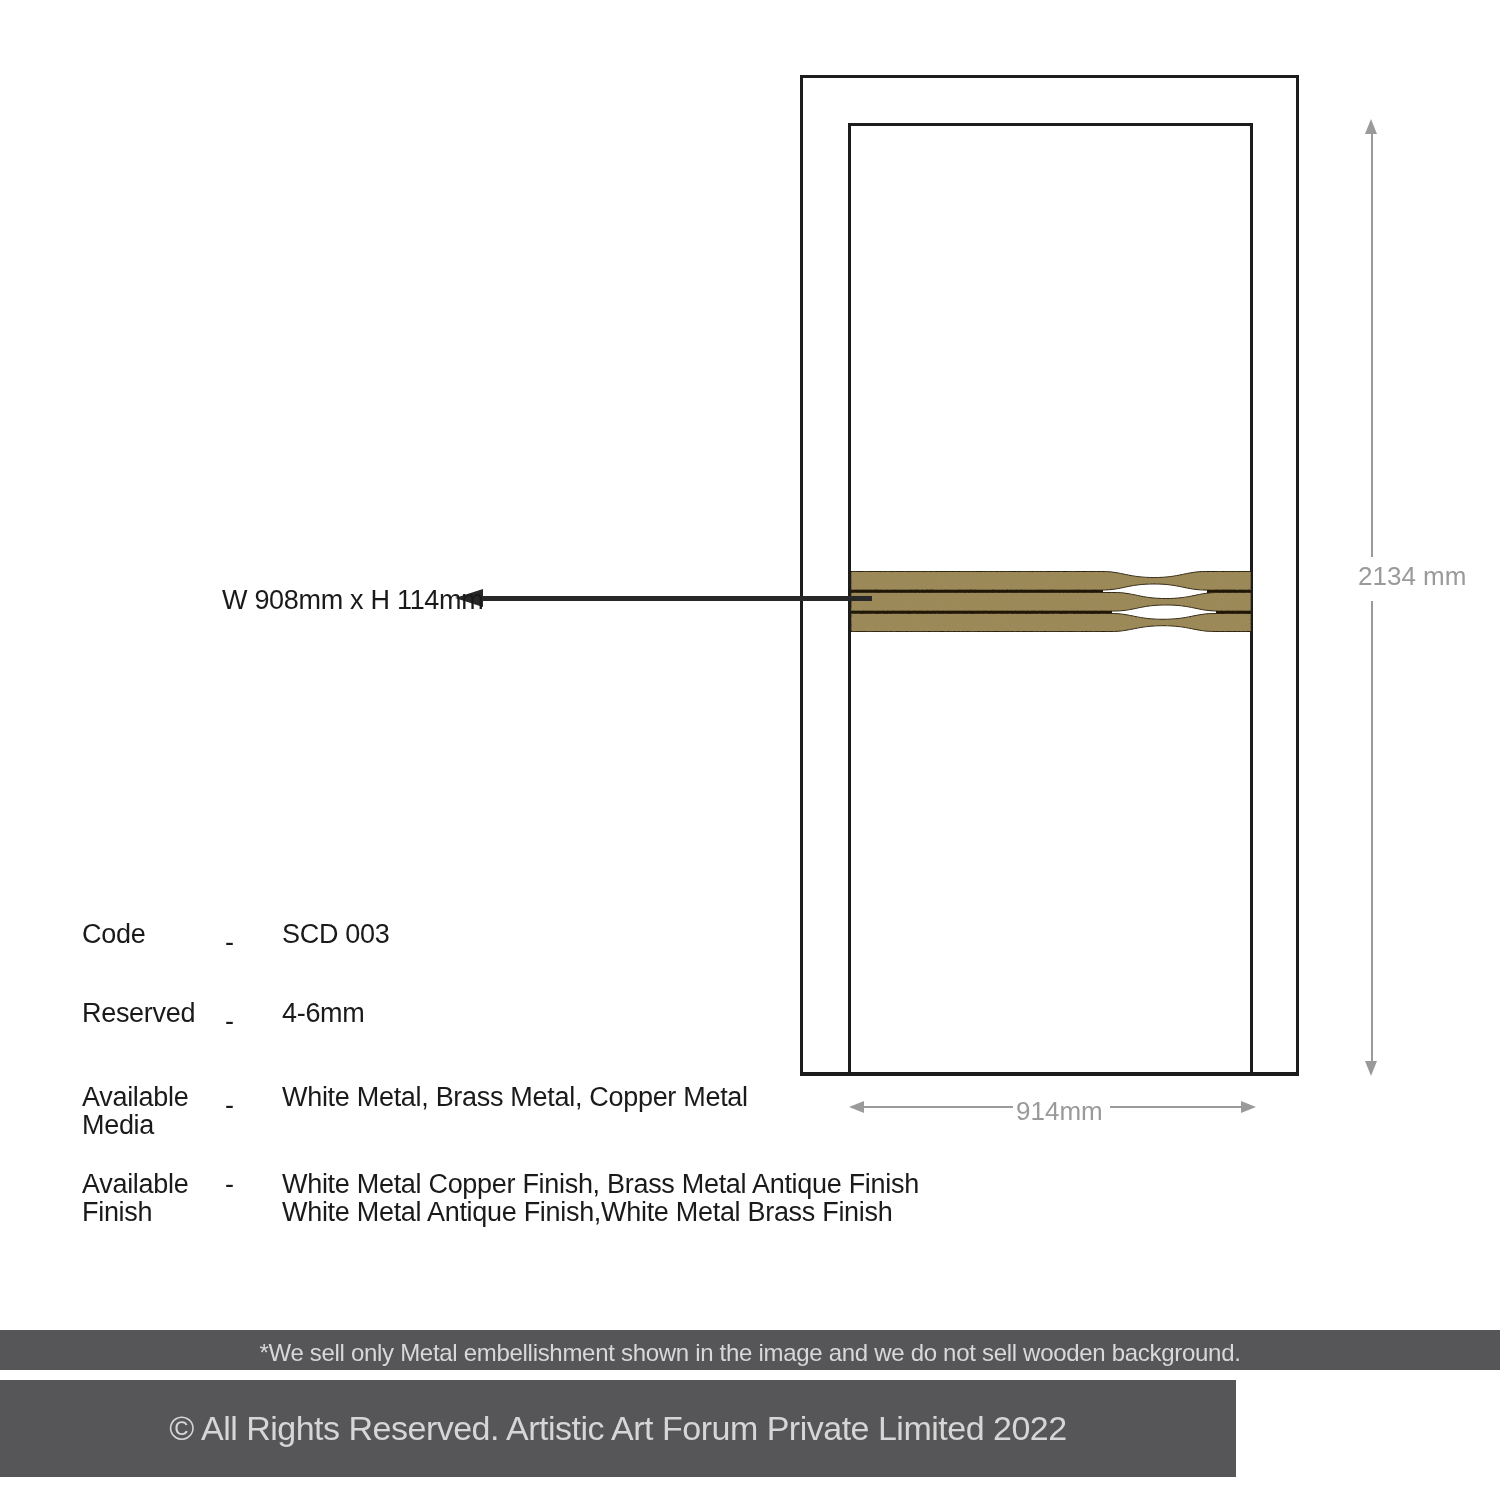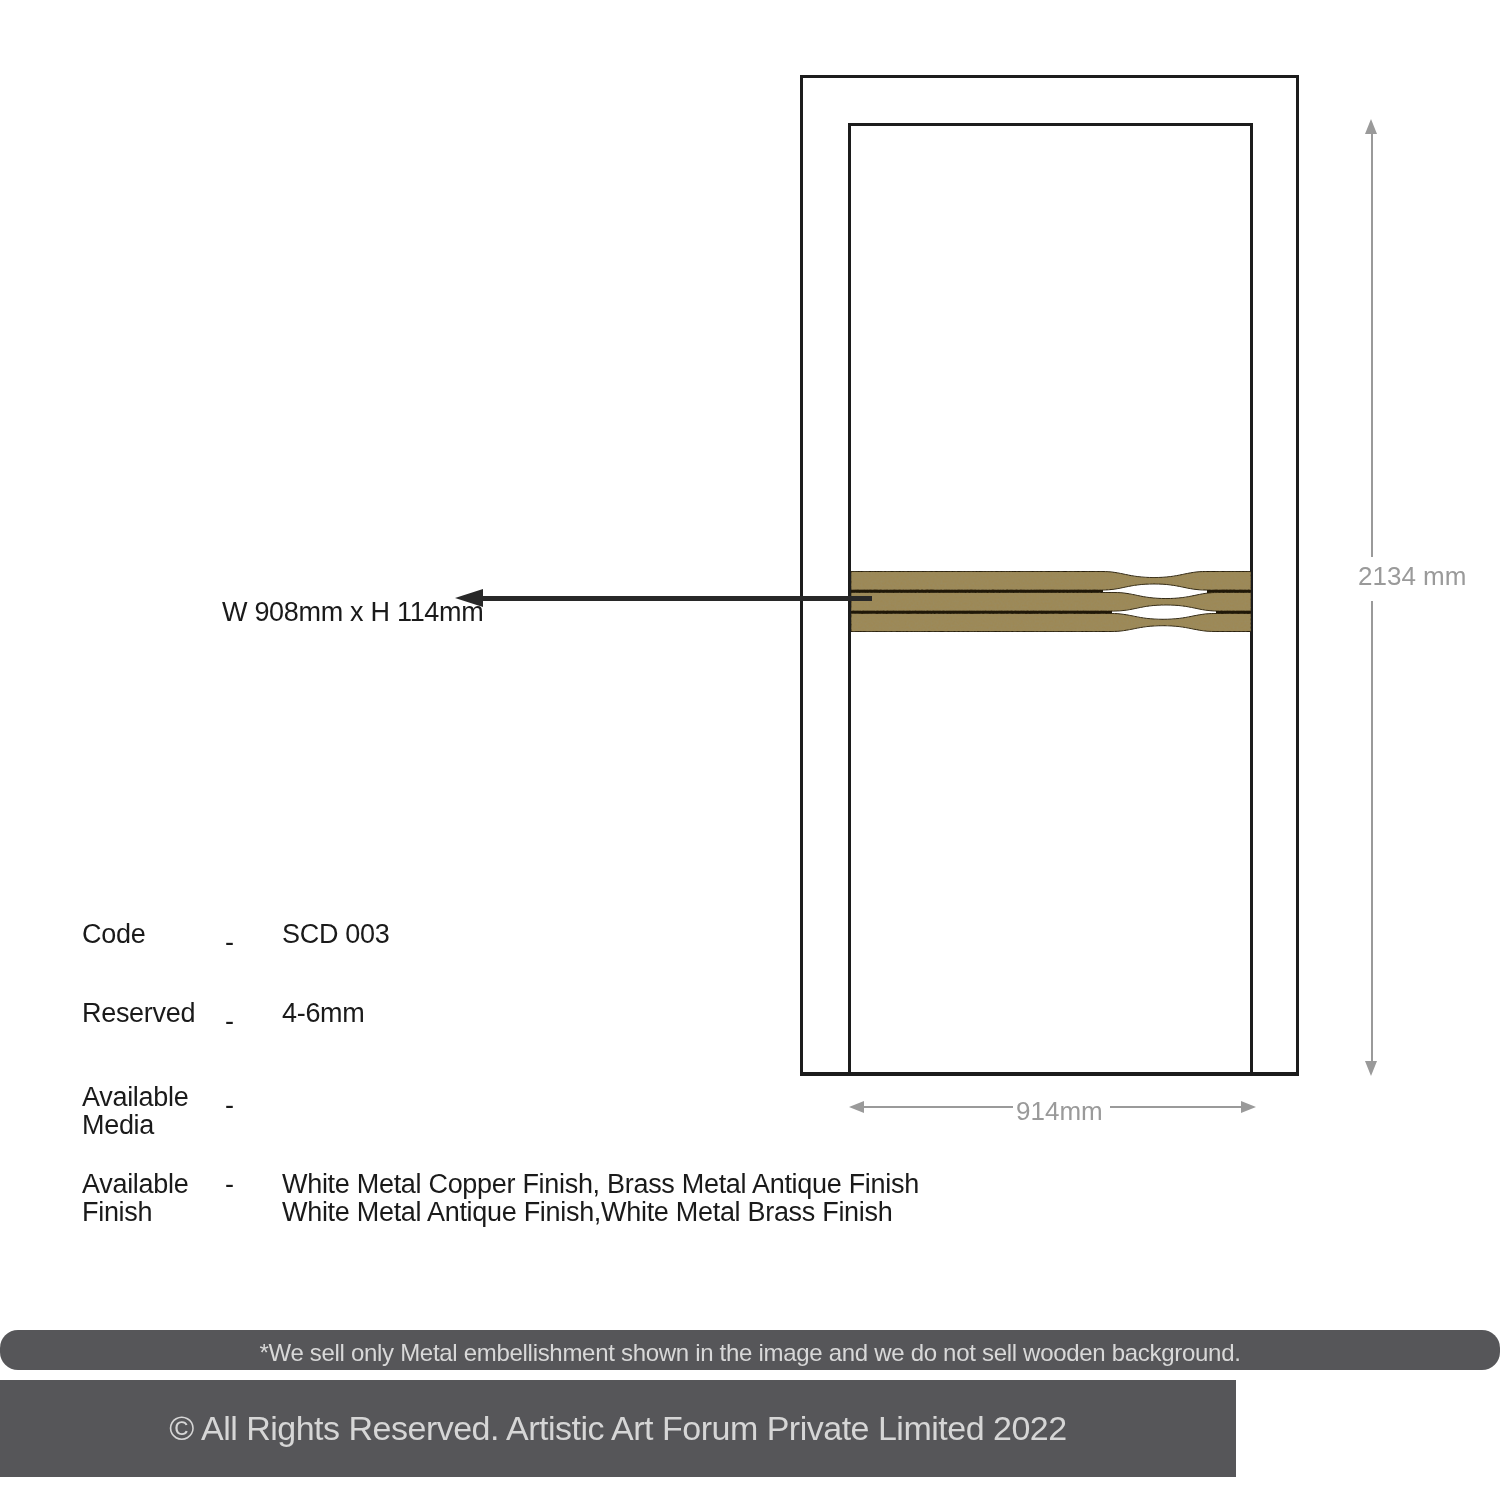--- a/index.html
+++ b/index.html
@@ -6,21 +6,21 @@
   #stage{
     position:relative;width:1500px;height:1500px;background:#ffffff;overflow:hidden;
     font-family:"Liberation Sans","DejaVu Sans",sans-serif;color:#1a1a1a;
   }
   .abs{position:absolute;}
   
   #door-outer{left:800px;top:75px;width:499px;height:1001px;border:3px solid #1c1c1c;border-bottom:4px solid #1c1c1c;box-sizing:border-box;background:#fff;}
   #door-inner{left:848px;top:123px;width:405px;height:953px;border:3px solid #1c1c1c;border-bottom:4px solid #1c1c1c;box-sizing:border-box;background:#fff;}
   #strip{left:851px;top:571px;width:400px;height:61px;}
   
-  #callout-label{left:222px;top:586px;font-size:27px;line-height:28px;letter-spacing:-0.3px;white-space:nowrap;margin-top:12px;}
+  #callout-label{left:222px;top:586px;font-size:27px;line-height:28px;letter-spacing:-0.3px;white-space:nowrap;}
   #callout-line{left:481px;top:596px;width:391px;height:5px;background:#282828;}
   #callout-head{left:455px;top:589px;width:0;height:0;border-top:9px solid transparent;border-bottom:9px solid transparent;border-right:28px solid #282828;}
   
   .dim{color:#9a9a9a;}
   #vdim-seg1{left:1371px;top:133px;width:2px;height:424px;background:#9a9a9a;}
   #vdim-seg2{left:1371px;top:601px;width:2px;height:463px;background:#9a9a9a;}
   #vdim-up{left:1365px;top:119px;width:0;height:0;border-left:6px solid transparent;border-right:6px solid transparent;border-bottom:15px solid #9a9a9a;}
   #vdim-down{left:1365px;top:1061px;width:0;height:0;border-left:6px solid transparent;border-right:6px solid transparent;border-top:15px solid #9a9a9a;}
   #vdim-label{left:1358px;top:562px;font-size:26px;line-height:28px;white-space:nowrap;}
   #hdim-seg1{left:862px;top:1106px;width:151px;height:2px;background:#9a9a9a;}
@@ -28,21 +28,21 @@
   #hdim-left{left:849px;top:1101px;width:0;height:0;border-top:6px solid transparent;border-bottom:6px solid transparent;border-right:15px solid #9a9a9a;}
   #hdim-right{left:1241px;top:1101px;width:0;height:0;border-top:6px solid transparent;border-bottom:6px solid transparent;border-left:15px solid #9a9a9a;}
   #hdim-label{left:1016px;top:1097px;font-size:26px;line-height:28px;white-space:nowrap;}
   
   .spec{font-size:27px;line-height:28px;letter-spacing:-0.3px;white-space:nowrap;}
   .lbl{left:82px;}
   .dash{left:225px;}
   .dash.low{transform:translateY(8px);}
   .val{left:282px;}
   
-  #note-bar{left:0;top:1330px;width:1500px;height:40px;background:#565659;border-radius:18px;}
+  #note-bar{left:0;top:1330px;width:1500px;height:40px;background:#565659;}
   #note-text{width:100%;text-align:center;line-height:46px;font-size:24px;letter-spacing:-0.3px;color:#d8d8d8;}
   #copy-bar{left:0;top:1380px;width:1236px;height:97px;background:#565659;}
   #copy-text{width:100%;text-align:center;line-height:97px;font-size:34px;letter-spacing:-0.5px;color:#d6d6d6;}
 </style>
 </head>
 <body>
 
 <div id="stage">
 
   <div class="abs" id="door-outer"></div>
@@ -99,20 +99,21 @@
 
   <div class="abs spec lbl" style="top:999px">Reserved</div>
   <div class="abs spec dash low" style="top:999px">-</div>
   <div class="abs spec val" style="top:999px">4-6mm</div>
 
   <div class="abs spec lbl" style="top:1083px">
     <div>Available</div>
     <div>Media</div>
   </div>
   <div class="abs spec dash low" style="top:1083px">-</div>
+  <div class="abs spec val" style="top:1083px">White Metal, Brass Metal, Copper Metal</div>
 
   <div class="abs spec lbl" style="top:1170px">
     <div>Available</div>
     <div>Finish</div>
   </div>
   <div class="abs spec dash" style="top:1170px">-</div>
   <div class="abs spec val" style="top:1170px">
     <div>White Metal Copper Finish, Brass Metal Antique Finish</div>
     <div>White Metal Antique Finish,White Metal Brass Finish</div>
   </div>

